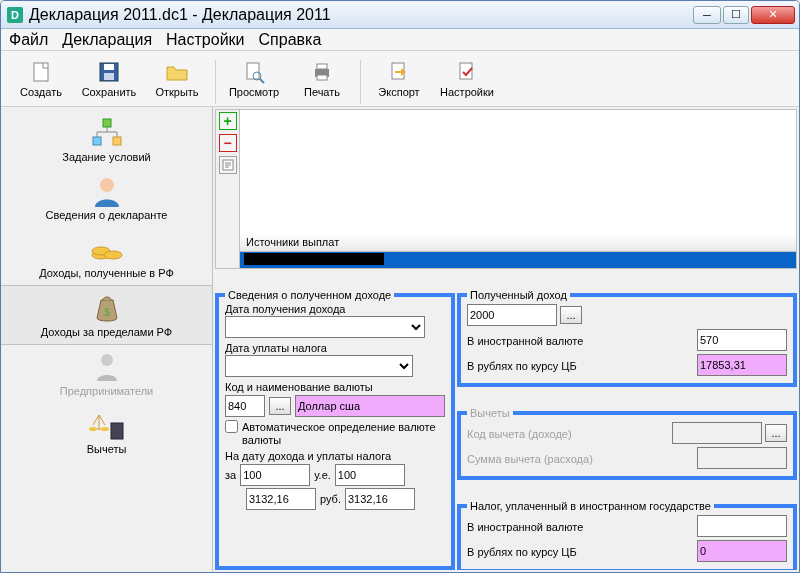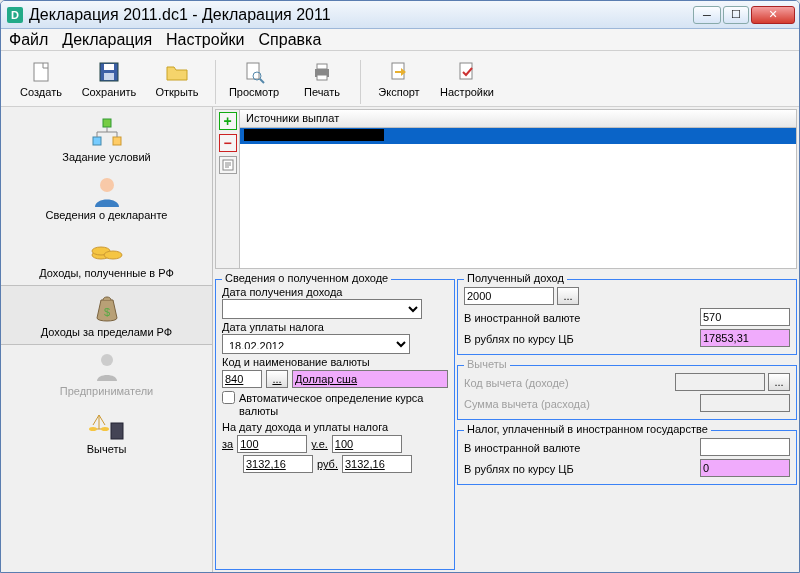--- a/index.html
+++ b/index.html
@@ -34,42 +34,42 @@
 .sitem.disabled .slbl { color: #a0a0a0; }
 
 .main { flex: 1; display: flex; flex-direction: column; padding: 2px; gap: 2px; overflow: hidden; }
 
 .sources { flex: 0 0 160px; border: 1px solid #c0c0c0; background:#fff; display: flex; }
 .srcbtns { width: 24px; display: flex; flex-direction: column; background:#f0f0f0; border-right:1px solid #c0c0c0; align-items:center; padding-top:2px; gap:4px;}
 .srcbtn { width:18px; height:18px; border:1px solid #a0a0a0; background:#f5f5f5; display:flex;align-items:center;justify-content:center; font-weight:bold; font-size:14px; }
 .srcbtn.add{ color:#1a1; border-color:#1a1;}
 .srcbtn.del{ color:#c22; border-color:#c22;}
 .srcbtn.edit svg{width:12px;height:12px;}
-.srclist { flex:1; display:flex; flex-direction:column; }
+.srclist { flex:1; display:flex; flex-direction:column;justify-content:flex-end; }
 .srclist .header { height:18px; background:linear-gradient(#fff,#e8e8e8); border-bottom:1px solid #c0c0c0; padding:2px 6px; font-size:11px; }
 .srclist .row { height:16px; padding:1px 4px; }
 .srclist .row.sel { background:#0a64c8; }
 .srclist .row.sel .blk { display:inline-block; width:140px; height:12px; background:#000; }
 
 .panels { flex:1; display:flex; gap:2px; overflow:hidden;}
 .left { width: 240px; display:flex; flex-direction:column; gap:2px;}
 .right { flex:1; display:flex; flex-direction:column; gap:2px;}
 
-.gbox { border:1px solid #3b82f6; padding: 4px 6px 4px 6px; position:relative; margin-top:8px;}
+.gbox { border:4px solid #3b82f6; padding: 4px 6px 4px 6px; position:relative; margin-top:22px;}
 .gbox .legend { position:absolute; top:-8px; left:6px; background:#f0f0f0; padding:0 3px; font-size:11px;}
 .gbox.disabled .legend, .gbox.disabled label { color:#a0a0a0; }
 
 label { font-size:11px; display:block; margin:2px 0 1px;}
-input[type=text], select { border:1px solid #7a7a7a; background:#fff; height:18px; font-size:11px; padding:4px 2px; }
+input[type=text], select { border:1px solid #7a7a7a; background:#fff; height:18px; font-size:11px; padding:10px 2px; }
 input[readonly]{ background:#f0abfc;}
 .gbox.disabled input { background:#f0f0f0; color:#a0a0a0;}
 select { height:20px; }
 .btn3 { width:22px; height:18px; border:1px solid #7a7a7a; background:linear-gradient(#fff,#e0e0e0); display:inline-flex;align-items:center;justify-content:center;}
 
-.frow { display:flex; align-items:center; gap:4px; margin:2px 0;text-decoration:underline;}
+.frow { display:flex; align-items:center; gap:4px; margin:2px 0;}
 .frow label { margin:0; flex:0 0 auto;}
 .chk { display:flex; align-items:flex-start; gap:4px; margin:2px 0;}
 .chk input{ margin-top:1px;}
 
 .rrow { display:flex; align-items:center; margin:3px 0;}
 .rrow label { flex:1; }
 .rrow input { width:90px;}
 .rrow .btn3 { margin-left:3px;}
 </style>
 </head>
@@ -229,21 +229,21 @@
             <label>Дата уплаты налога</label>
             <select style="width:188px"><option>18.02.2012</option></select>
             <label>Код и наименование валюты</label>
             <div class="frow">
               <input type="text" style="width: 40px;" value="840">
               <span class="btn3">...</span>
               <input type="text" readonly="" style="flex: 1 1 0%;" value="Доллар сша">
             </div>
             <div class="chk">
               <input type="checkbox" style="">
-              <label style="line-height:1.2">Автоматическое определение курса валюты</label>
+              <label style="line-height:1.2">Автоматическое определение валюте валюты</label>
             </div>
             <label>На дату дохода и уплаты налога</label>
             <div class="frow">
               <label>за</label>
               <input type="text" style="width: 70px;" value="100">
               <label>у.е.</label>
               <input type="text" style="width: 70px;" value="100">
             </div>
             <div class="frow">
               <span style="width:17px"></span>

